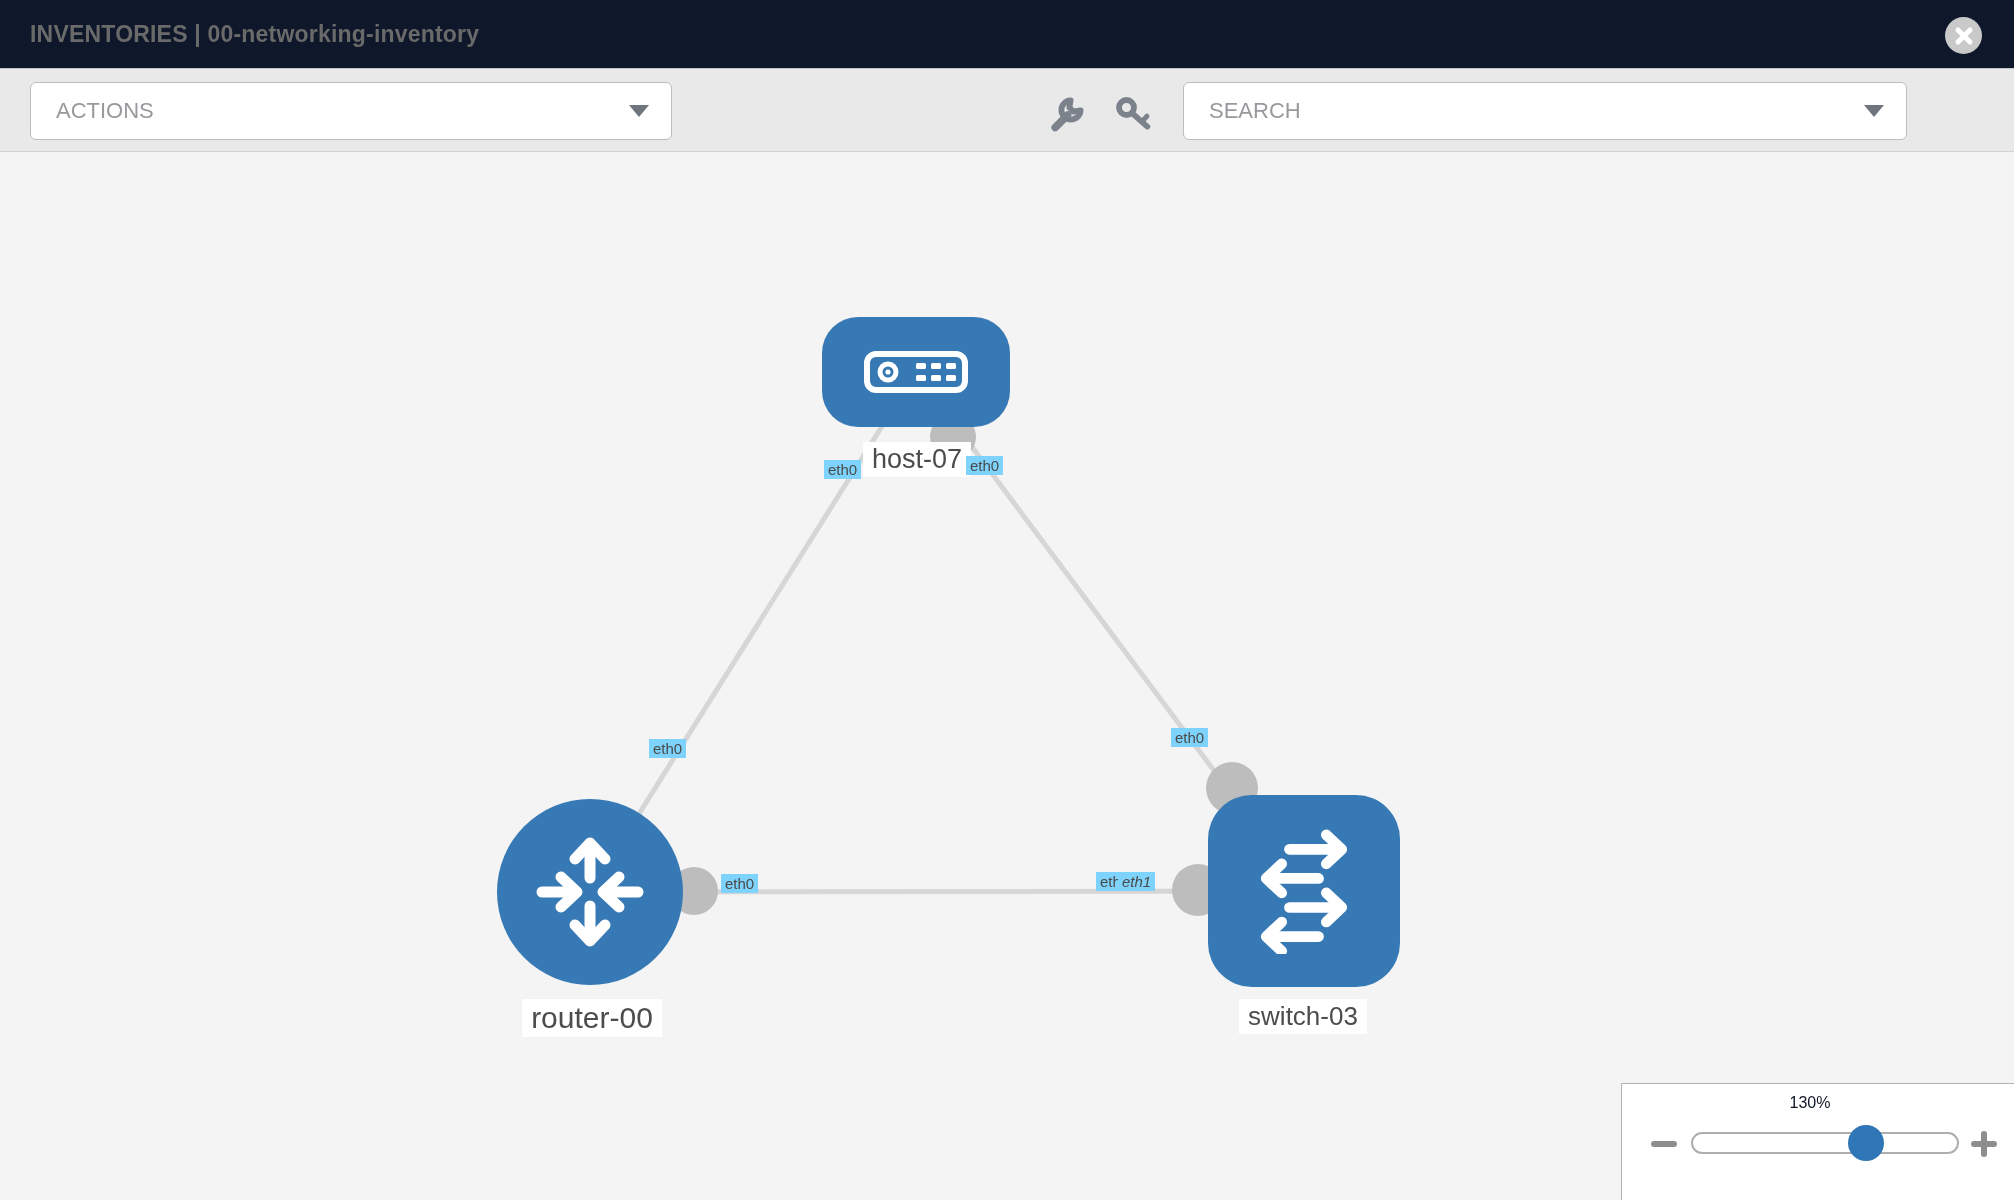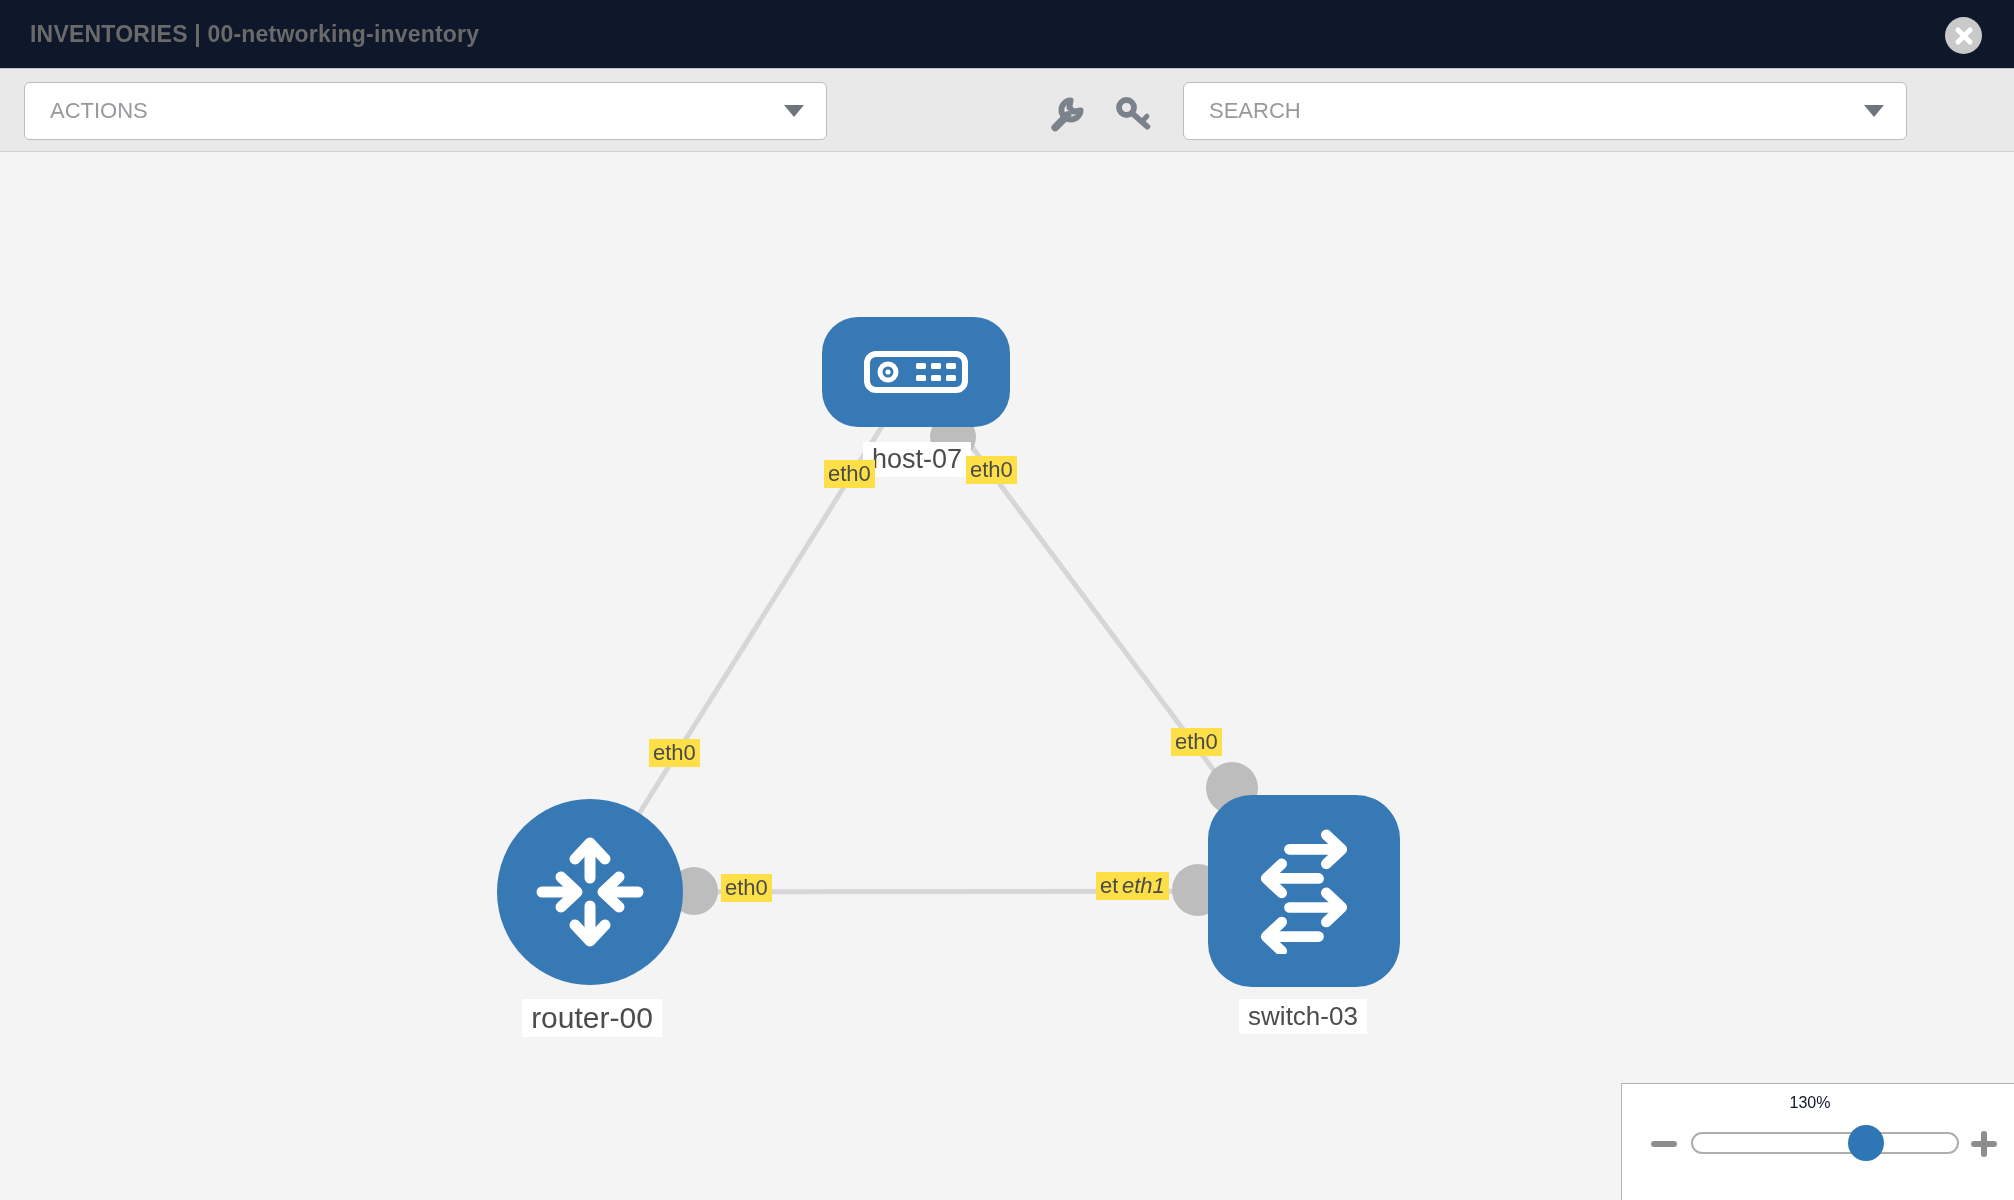--- a/index.html
+++ b/index.html
@@ -31,21 +31,21 @@
     position:absolute; top:13px; height:58px; background:#fff;
     border:1px solid #b9bec4; border-radius:6px; box-sizing:border-box;
     display:flex; align-items:center; cursor:pointer;
   }
   .dropdown .dd-label { margin-left:25px; font-size:22px; color:#98999d; }
   .chevron {
     position:absolute; right:22px; top:50%; margin-top:-6px;
     width:0; height:0; border-left:10px solid transparent; border-right:10px solid transparent;
     border-top:12px solid #6e757c;
   }
-  .dd-actions { left:24px; width:803px; }
+  .dd-actions { left:30px; width:642px; }
   .dd-search  { left:1183px; width:724px; }
   .tool-btn {
     position:absolute; top:22px; width:48px; height:48px;
     display:flex; align-items:center; justify-content:center; cursor:pointer;
   }
   .btn-wrench { left:1042px; }
   .btn-key    { left:1110px; }
   
   .canvas {
     position:absolute; left:0; top:153px; width:2014px; height:1047px;
@@ -60,22 +60,22 @@
   .node-router { left:497px;  top:646px; width:186px; height:186px; border-radius:50%; }
   .node-switch { left:1208px; top:642px; width:192px; height:192px; border-radius:44px; }
   .node-label {
     position:absolute; transform:translateX(-50%);
     background:#ffffff; color:#4c4c4c; padding:2px 9px; white-space:nowrap;
   }
   .lbl-host   { left:917px;  top:289px; font-size:27px; }
   .lbl-router { left:592px;  top:846px; font-size:30px; }
   .lbl-switch { left:1303px; top:846px; font-size:26px; }
   .if-label {
-    position:absolute; background:#fde047; color:#4a4a4a;
-    font-size:22px; padding:1px 4px; white-space:nowrap;
+    position:absolute; background:#7dd3fc; color:#4a4a4a;
+    font-size:15px; padding:1px 4px; white-space:nowrap;
   }
   .if-0 { left:824px;  top:307px; }
   .if-1 { left:966px;  top:303px; }
   .if-2 { left:649px;  top:586px; }
   .if-3 { left:1171px; top:575px; }
   .if-4 { left:721px;  top:721px; }
   .if-5 { left:1096px; top:719px; z-index:1; }
   .if-6 { left:1118px; top:719px; z-index:2;font-style:italic; }
   
   .zoom-panel {

